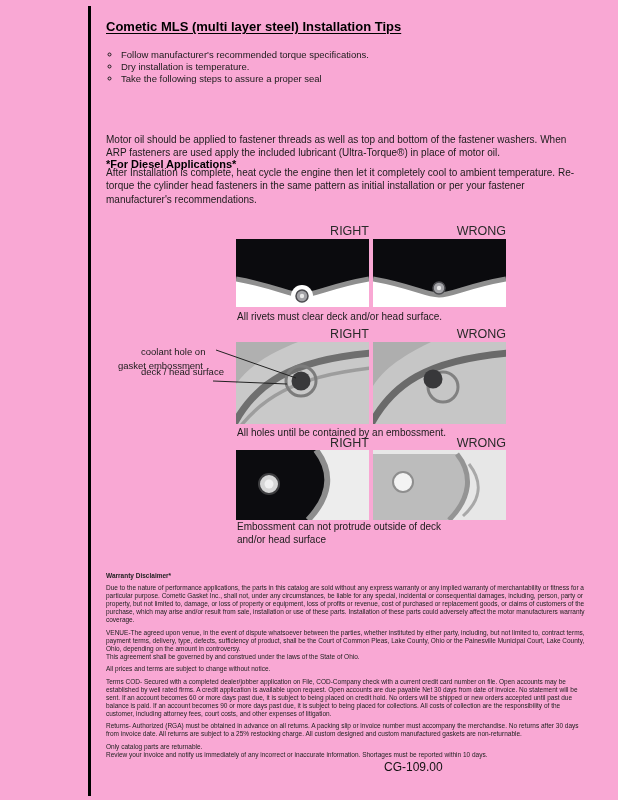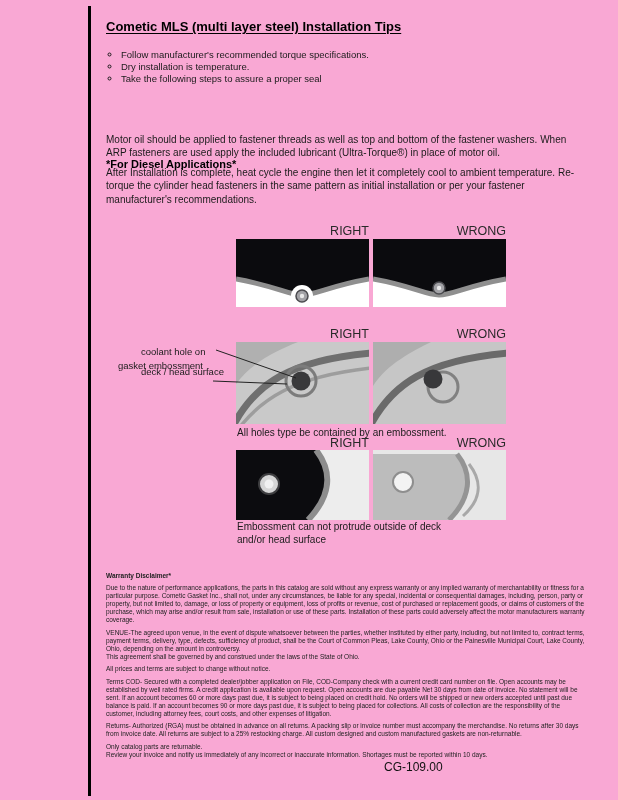--- a/index.html
+++ b/index.html
@@ -61,20 +61,21 @@
   </div>
   <div class="dimg" style="left:373px;top:239px">
     <svg width="133" height="68" viewBox="0 0 133 68">
       <rect width="133" height="68" fill="#0b0b0e"></rect>
       <path d="M0,68 L0,40 C40,47 52,56 66,56 C80,56 93,47 133,40 L133,68 Z" fill="#ffffff"></path>
       <path d="M0,40 C40,47 52,56 66,56 C80,56 93,47 133,40" fill="none" stroke="#8f8f8f" stroke-width="5"></path>
       <circle cx="66" cy="49" r="6" fill="#a2a2a6" stroke="#4b4b4f" stroke-width="1.5"></circle>
       <circle cx="66" cy="49" r="2.2" fill="#e9e9e9"></circle>
     </svg>
   </div>
+  <div class="caption" style="top:311px">All rivets must clear deck and/or head surface.</div>
 
   <div class="dlabel" style="left:236px;top:327px">RIGHT</div>
   <div class="dlabel" style="left:373px;top:327px">WRONG</div>
 
   <div class="ann" style="left:141px;top:342px">coolant hole on
 deck / head surface</div>
   <div class="ann" style="left:118px;top:356px">gasket embossment</div>
 
   <div class="dimg" style="left:236px;top:342px">
     <svg width="133" height="82" viewBox="0 0 133 82">
@@ -88,21 +89,21 @@
   </div>
   <div class="dimg" style="left:373px;top:342px">
     <svg width="133" height="82" viewBox="0 0 133 82">
       <rect width="133" height="82" fill="#c6c6c6"></rect>
       <path d="M0,0 H58 C40,9 14,22 0,44 Z" fill="#aeaeae"></path>
       <path d="M-4,86 C18,42 54,18 136,11" fill="none" stroke="#6a6a6a" stroke-width="7"></path>
       <circle cx="70" cy="45" r="15" fill="none" stroke="#818181" stroke-width="3"></circle>
       <circle cx="60" cy="37" r="9.5" fill="#38383a"></circle>
     </svg>
   </div>
-  <div class="caption" style="top:427px">All holes type be contained by an embossment.</div>
+  <div class="caption" style="top:427px">All holes until be contained by an embossment.</div>
 
   <div class="dlabel" style="left:236px;top:436px">RIGHT</div>
   <div class="dlabel" style="left:373px;top:436px">WRONG</div>
 
   <div class="dimg" style="left:236px;top:450px">
     <svg width="133" height="70" viewBox="0 0 133 70">
       <rect width="133" height="70" fill="#ededed"></rect>
       <path d="M0,0 H80 C97,22 95,46 72,70 H0 Z" fill="#0c0c0f"></path>
       <path d="M80,0 C97,22 95,46 72,70" fill="none" stroke="#8d8d8d" stroke-width="6"></path>
       <circle cx="33" cy="34" r="10" fill="#d6d6d6" stroke="#3e3e40" stroke-width="2"></circle>

